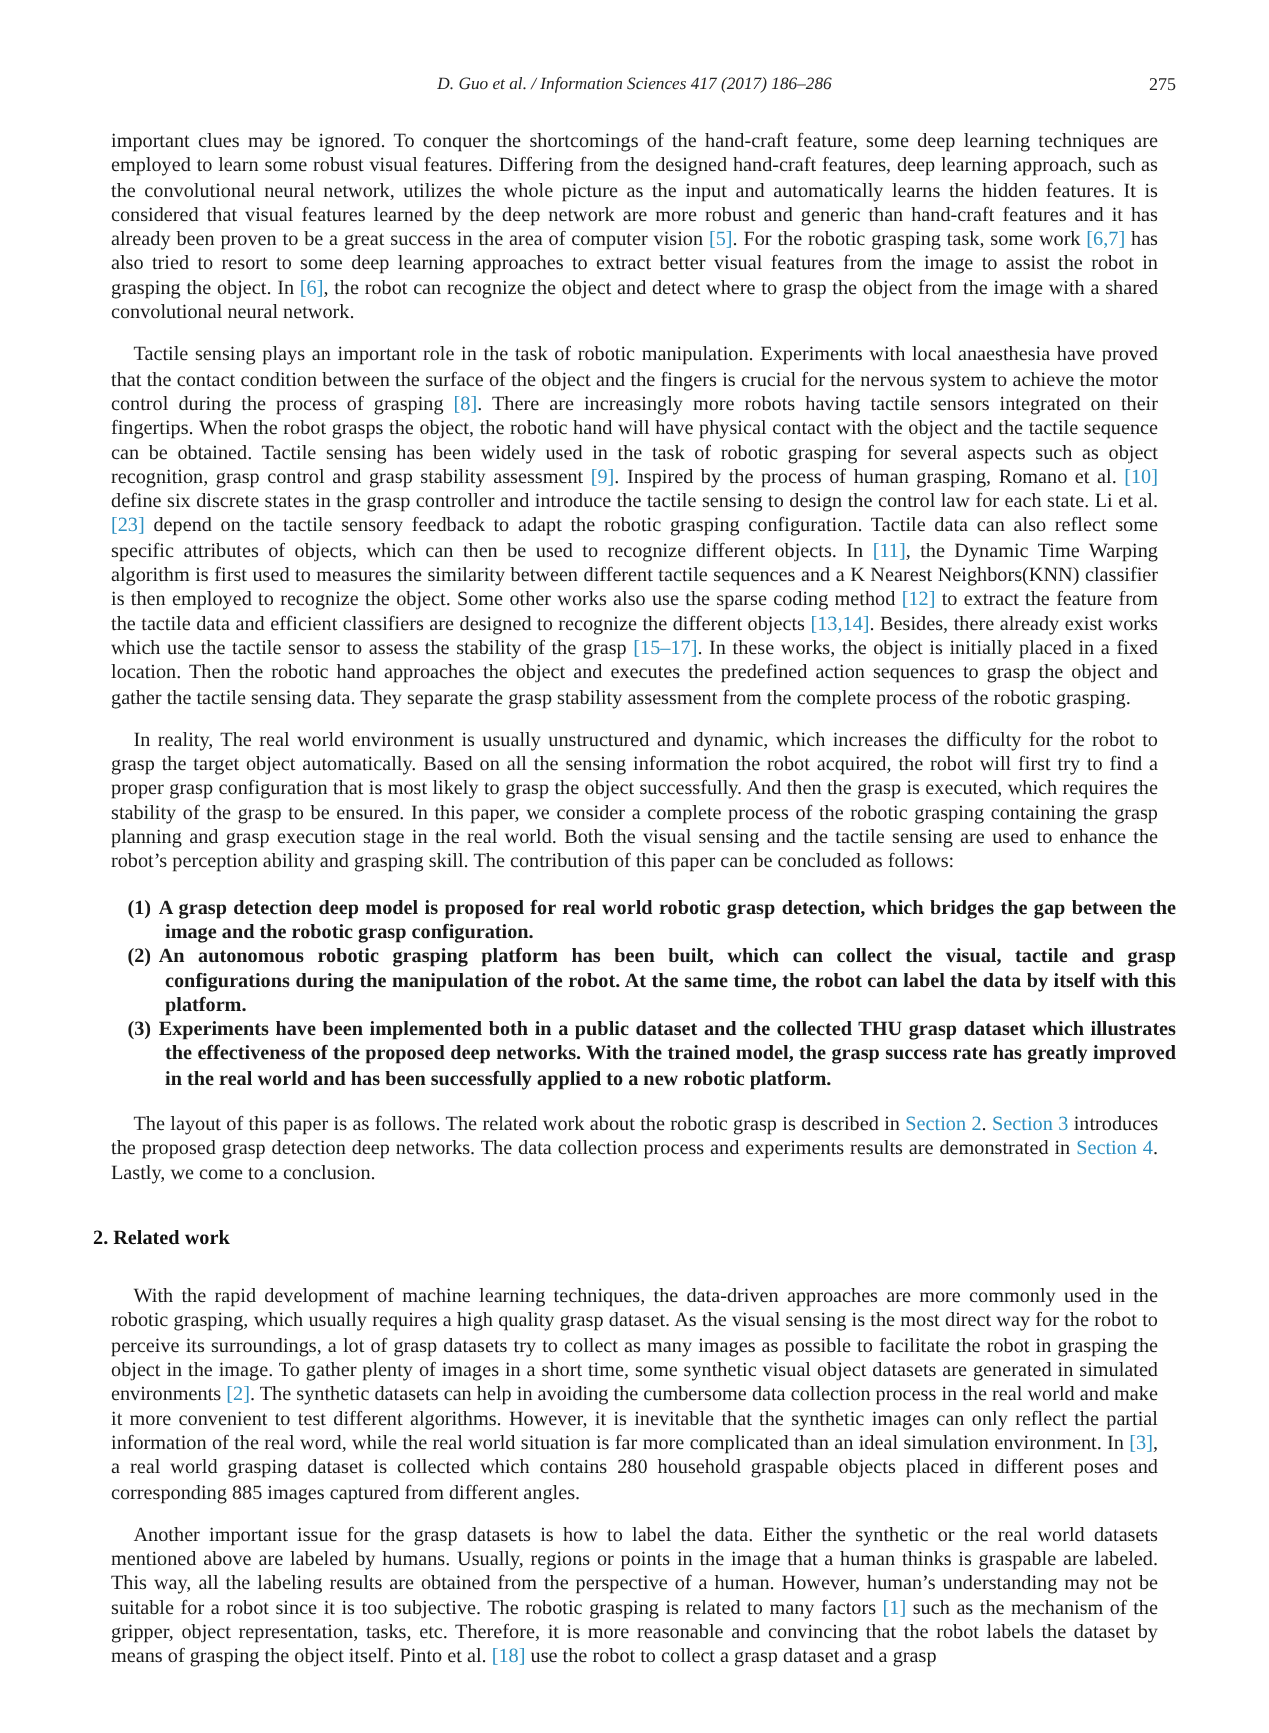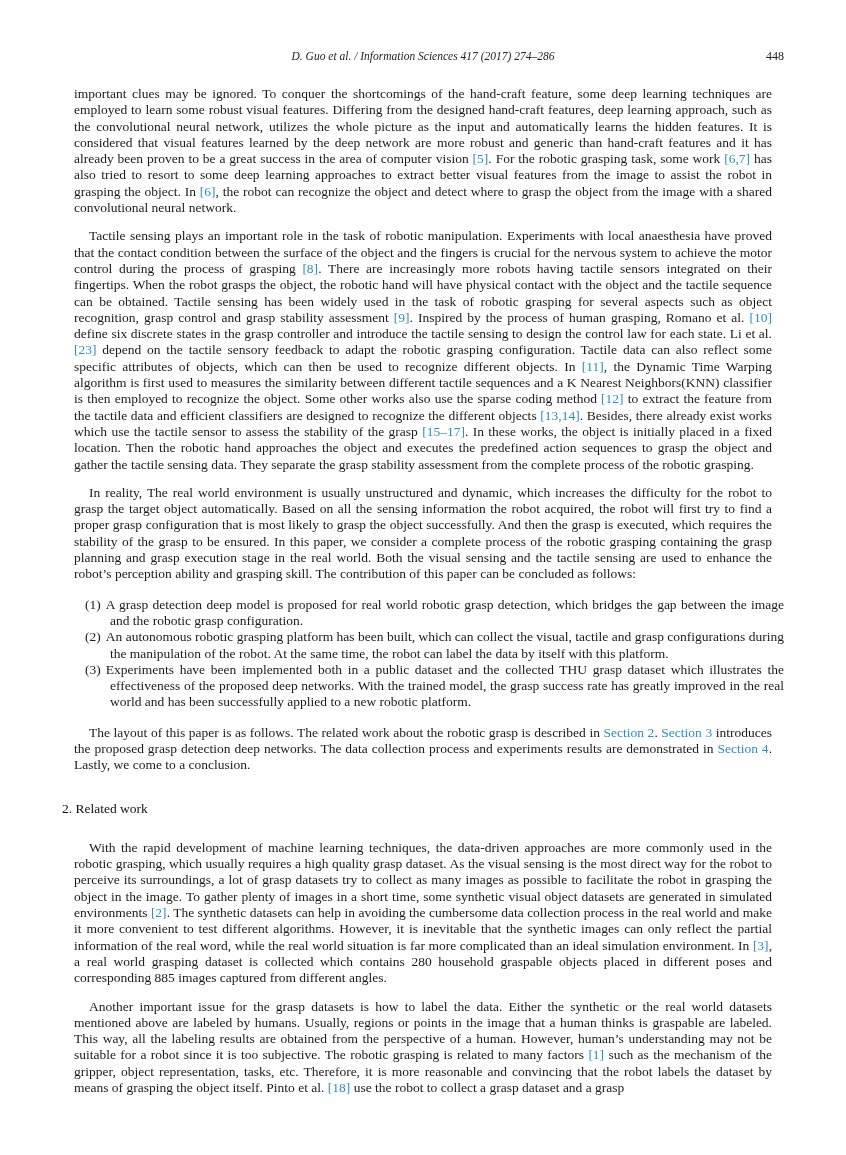--- a/index.html
+++ b/index.html
@@ -31,40 +31,40 @@
     font-style: normal;
     font-size: 12px;
   }
   .body-text {
     font-size: 13.5px;
     line-height: 16.3px;
     text-align: justify;
   }
   .para { margin: 12px; text-indent: 15px; }
   .para.noindent { text-indent: 0; }
-  .contrib-list { margin: 14px 0 14px 0; }
+  .contrib-list { margin: 14px 0 14px 0; font-weight: bold; }
   .list-item { margin-left: 48px; text-indent: -25px; }
   .li-marker { padding-right: 5px; }
   .section-heading {
     font-size: 13.5px;
-    font-weight: normal;
+    font-weight: bold;
     margin: 27px 0 23px 0;
     text-align: left;
     color: #111111;
   }
   .cite { text-decoration: none; }
 </style>
 </head>
 <body>
 
 <div class="page">
 
   <header class="running-head">
-    <span class="head-center">D. Guo et al. / Information Sciences 417 (2017) 274–286</span>
-    <span class="head-page">448</span>
+    <span class="head-center">D. Guo et al. / Information Sciences 417 (2017) 186–286</span>
+    <span class="head-page">275</span>
   </header>
 
   <main class="body-text">
 
     <p class="para noindent"><span>important clues may be ignored. To conquer the shortcomings of the hand-craft feature, some deep learning techniques are employed to learn some robust visual features. Differing from the designed hand-craft features, deep learning approach, such as the convolutional neural network, utilizes the whole picture as the input and automatically learns the hidden features. It is considered that visual features learned by the deep network are more robust and generic than hand-craft features and it has already been proven to be a great success in the area of computer vision </span><span class="cite" style="color: rgb(44, 143, 192);">[5]</span><span>. For the robotic grasping task, some work </span><span class="cite" style="color: rgb(44, 143, 192);">[6,7]</span><span> has also tried to resort to some deep learning approaches to extract better visual features from the image to assist the robot in grasping the object. In </span><span class="cite" style="color: rgb(44, 143, 192);">[6]</span><span>, the robot can recognize the object and detect where to grasp the object from the image with a shared convolutional neural network.</span></p>
 
     <p class="para"><span>Tactile sensing plays an important role in the task of robotic manipulation. Experiments with local anaesthesia have proved that the contact condition between the surface of the object and the fingers is crucial for the nervous system to achieve the motor control during the process of grasping </span><span class="cite" style="color: rgb(44, 143, 192);">[8]</span><span>. There are increasingly more robots having tactile sensors integrated on their fingertips. When the robot grasps the object, the robotic hand will have physical contact with the object and the tactile sequence can be obtained. Tactile sensing has been widely used in the task of robotic grasping for several aspects such as object recognition, grasp control and grasp stability assessment </span><span class="cite" style="color: rgb(44, 143, 192);">[9]</span><span>. Inspired by the process of human grasping, Romano et al. </span><span class="cite" style="color: rgb(44, 143, 192);">[10]</span><span> define six discrete states in the grasp controller and introduce the tactile sensing to design the control law for each state. Li et al. </span><span class="cite" style="color: rgb(44, 143, 192);">[23]</span><span> depend on the tactile sensory feedback to adapt the robotic grasping configuration. Tactile data can also reflect some specific attributes of objects, which can then be used to recognize different objects. In </span><span class="cite" style="color: rgb(44, 143, 192);">[11]</span><span>, the Dynamic Time Warping algorithm is first used to measures the similarity between different tactile sequences and a K Nearest Neighbors(KNN) classifier is then employed to recognize the object. Some other works also use the sparse coding method </span><span class="cite" style="color: rgb(44, 143, 192);">[12]</span><span> to extract the feature from the tactile data and efficient classifiers are designed to recognize the different objects </span><span class="cite" style="color: rgb(44, 143, 192);">[13,14]</span><span>. Besides, there already exist works which use the tactile sensor to assess the stability of the grasp </span><span class="cite" style="color: rgb(44, 143, 192);">[15–17]</span><span>. In these works, the object is initially placed in a fixed location. Then the robotic hand approaches the object and executes the predefined action sequences to grasp the object and gather the tactile sensing data. They separate the grasp stability assessment from the complete process of the robotic grasping.</span></p>
 
     <p class="para"><span>In reality, The real world environment is usually unstructured and dynamic, which increases the difficulty for the robot to grasp the target object automatically. Based on all the sensing information the robot acquired, the robot will first try to find a proper grasp configuration that is most likely to grasp the object successfully. And then the grasp is executed, which requires the stability of the grasp to be ensured. In this paper, we consider a complete process of the robotic grasping containing the grasp planning and grasp execution stage in the real world. Both the visual sensing and the tactile sensing are used to enhance the robot’s perception ability and grasping skill. The contribution of this paper can be concluded as follows:</span></p>
 

